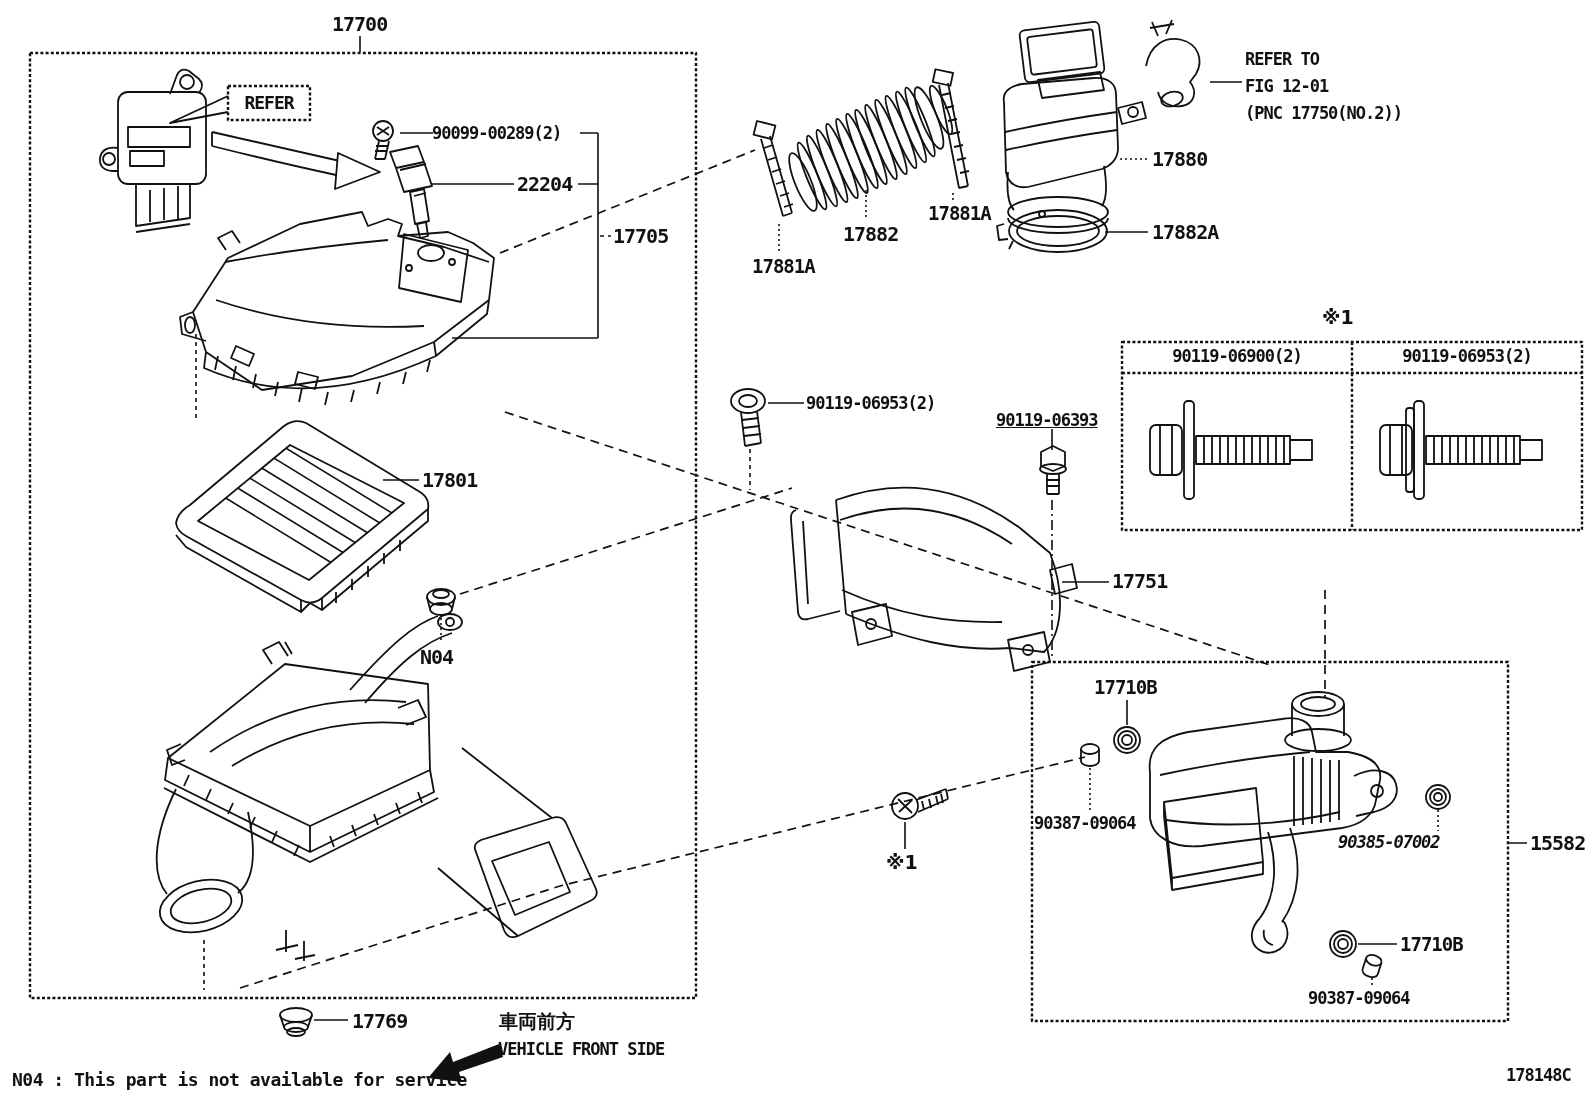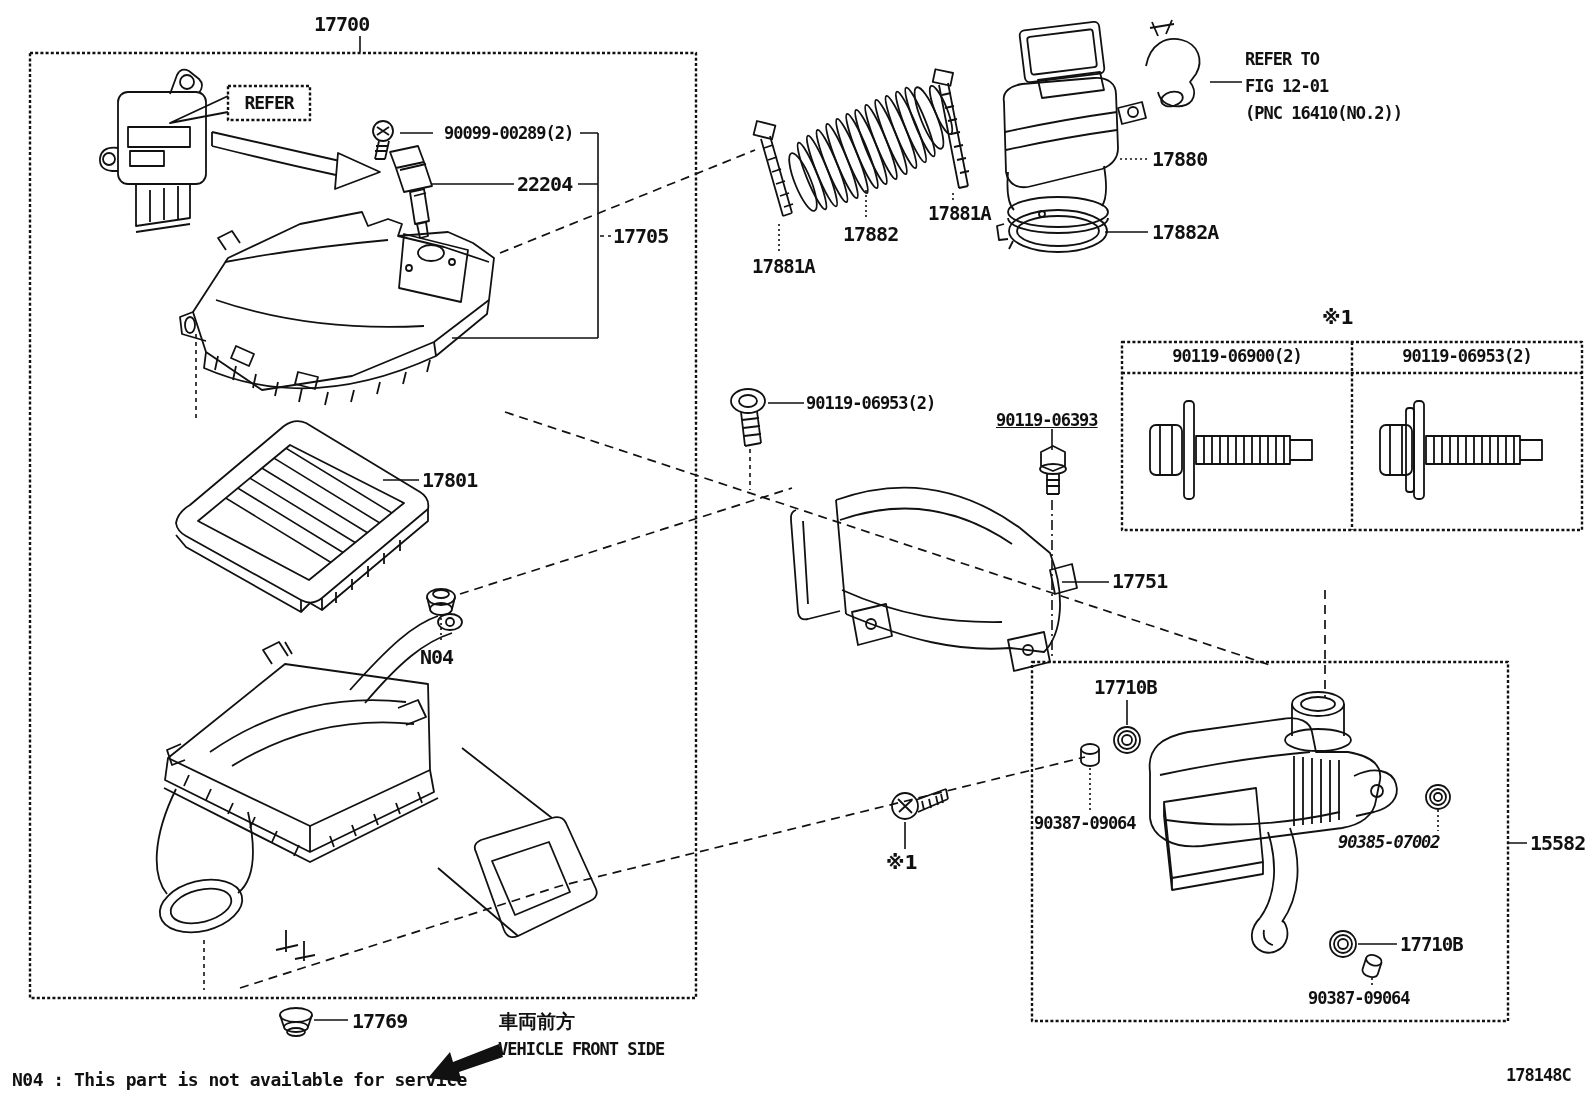--- a/index.html
+++ b/index.html
@@ -295,38 +295,38 @@
       <path d="M1364,960 V972 M1380,960 V972 M1364,972 A8,5 0 0 0 1380,972"></path>
     </g>
   </g>
   <g>
     <circle cx="905" cy="806" r="13"></circle>
     <path d="M898,799 L912,813 M912,800 L899,812"></path>
     <path d="M916,800 L946,789 M918,812 L948,799 M946,789 L948,799 M922,801 l2,9 M929,799 l2,9 M936,796 l2,9 M941,794 l2,9"></path>
   </g>
 </svg>
 
-<div class="lbl s20" style="left:314px;top:13px;">17700</div>
+<div class="lbl s20" style="left:332px;top:13px;">17700</div>
 <div class="lbl s18 ctr" style="left:228px;top:93px;width:82px;">REFER</div>
-<div class="lbl s17" style="left:444px;top:124px;">90099-00289(2)</div>
+<div class="lbl s17" style="left:432px;top:124px;">90099-00289(2)</div>
 <div class="lbl s20" style="left:517px;top:173px;">22204</div>
 <div class="lbl s20" style="left:613px;top:225px;">17705</div>
 <div class="lbl s20" style="left:422px;top:469px;">17801</div>
 <div class="lbl s20" style="left:420px;top:646px;">N04</div>
 <div class="lbl s20" style="left:352px;top:1010px;">17769</div>
 
 <div class="lbl s19" style="left:752px;top:256px;">17881A</div>
 <div class="lbl s20" style="left:843px;top:223px;">17882</div>
 <div class="lbl s19" style="left:928px;top:203px;">17881A</div>
 <div class="lbl s20" style="left:1152px;top:148px;">17880</div>
 <div class="lbl s20" style="left:1152px;top:221px;">17882A</div>
 <div class="lbl s17 refer" style="left:1245px;top:46px;">
   <div>REFER TO</div>
   <div>FIG 12-01</div>
-  <div>(PNC 16410(NO.2))</div>
+  <div>(PNC 17750(NO.2))</div>
 </div>
 
 <div class="lbl s19 jp" style="left:1322px;top:307px;">※1</div>
 <div class="lbl s17 ctr" style="left:1122px;top:347px;width:230px;">90119-06900(2)</div>
 <div class="lbl s17 ctr" style="left:1352px;top:347px;width:230px;">90119-06953(2)</div>
 
 <div class="lbl s17" style="left:806px;top:394px;">90119-06953(2)</div>
 <div class="lbl s17" style="left:996px;top:411px;text-decoration:underline;">90119-06393</div>
 <div class="lbl s20" style="left:1112px;top:570px;">17751</div>
 

